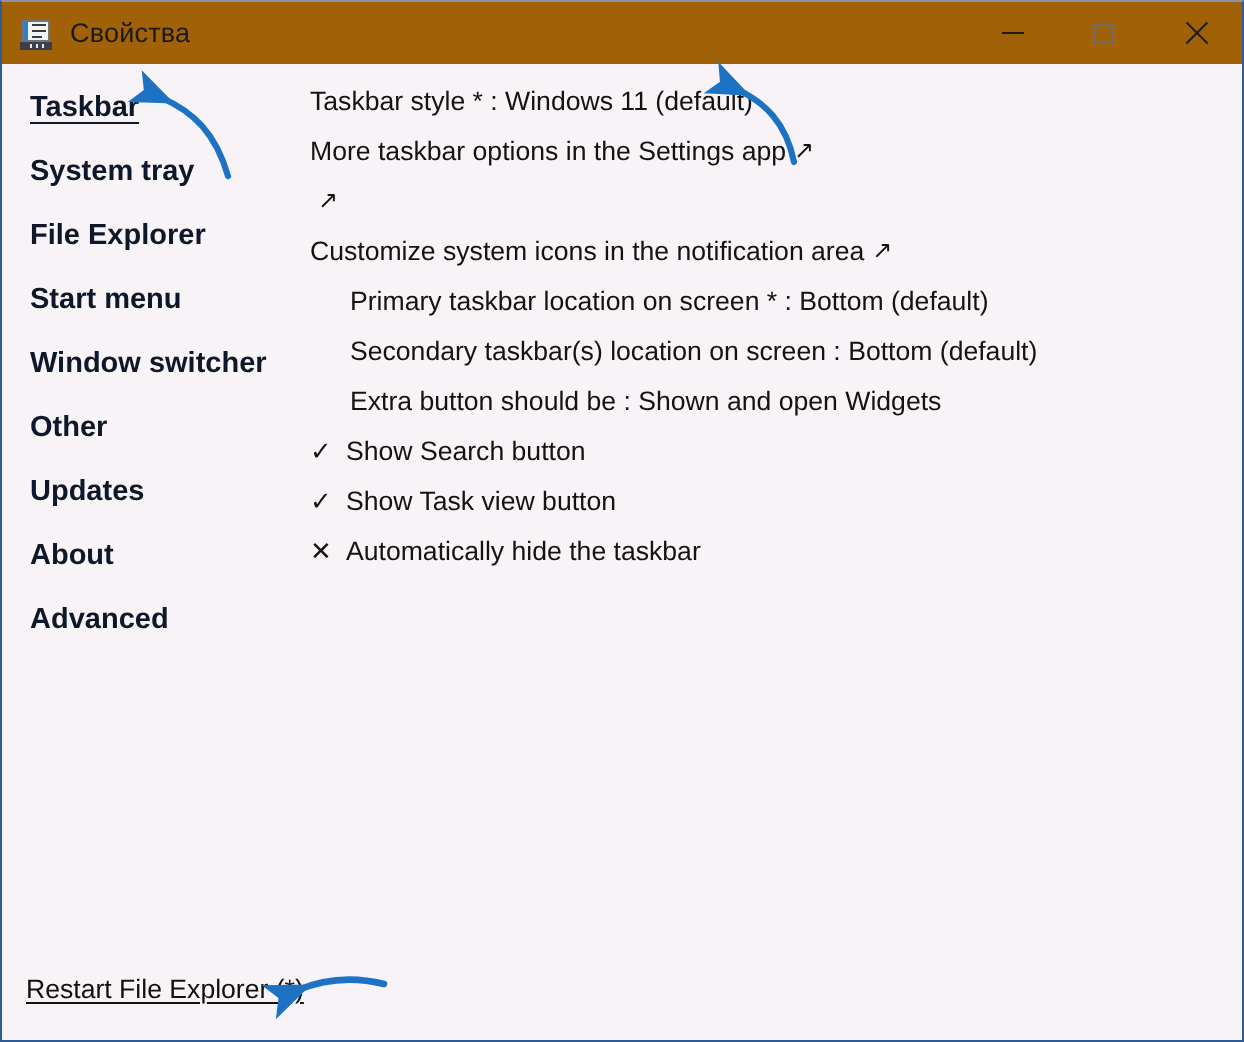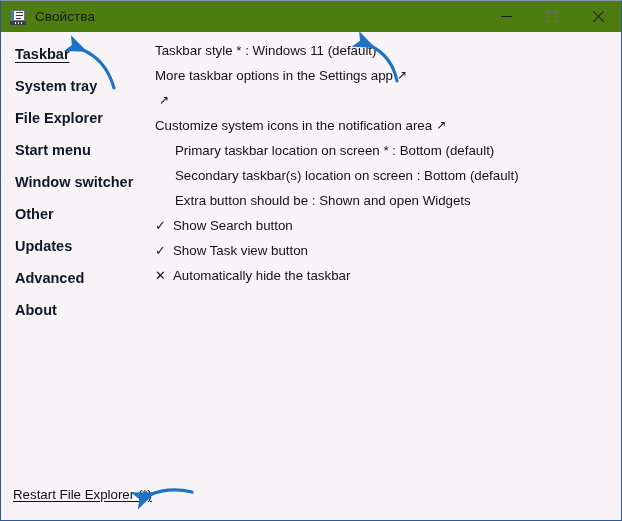--- a/index.html
+++ b/index.html
@@ -22,21 +22,21 @@
     border: 1px solid #2f5c94;
     border-top: 1px solid #8e93ab;
     overflow: hidden;
   }
   
   .titlebar {
     position: absolute;
     left: 0; top: 0;
     width: 620px;
     height: 31px;
-    background: #4d7c0f;
+    background: #a16207;
     display: flex;
     align-items: center;
   }
   .title-icon {
     width: 16px;
     height: 16px;
     margin-left: 9px;
     margin-right: 9px;
     position: relative;
     flex: none;
@@ -253,24 +253,24 @@
     <div class="nav-item">
       <span class="lbl">Window switcher</span>
     </div>
     <div class="nav-item">
       <span class="lbl">Other</span>
     </div>
     <div class="nav-item">
       <span class="lbl">Updates</span>
     </div>
     <div class="nav-item">
+      <span class="lbl">About</span>
+    </div>
+    <div class="nav-item">
       <span class="lbl">Advanced</span>
-    </div>
-    <div class="nav-item">
-      <span class="lbl">About</span>
     </div>
   </div>
 
   <div class="content">
     <div class="sp-top6"></div>
 
     <div class="row lvl0">
       <span>Taskbar style * : Windows 11 (default)</span>
       <span class="ext"></span>
     </div>

